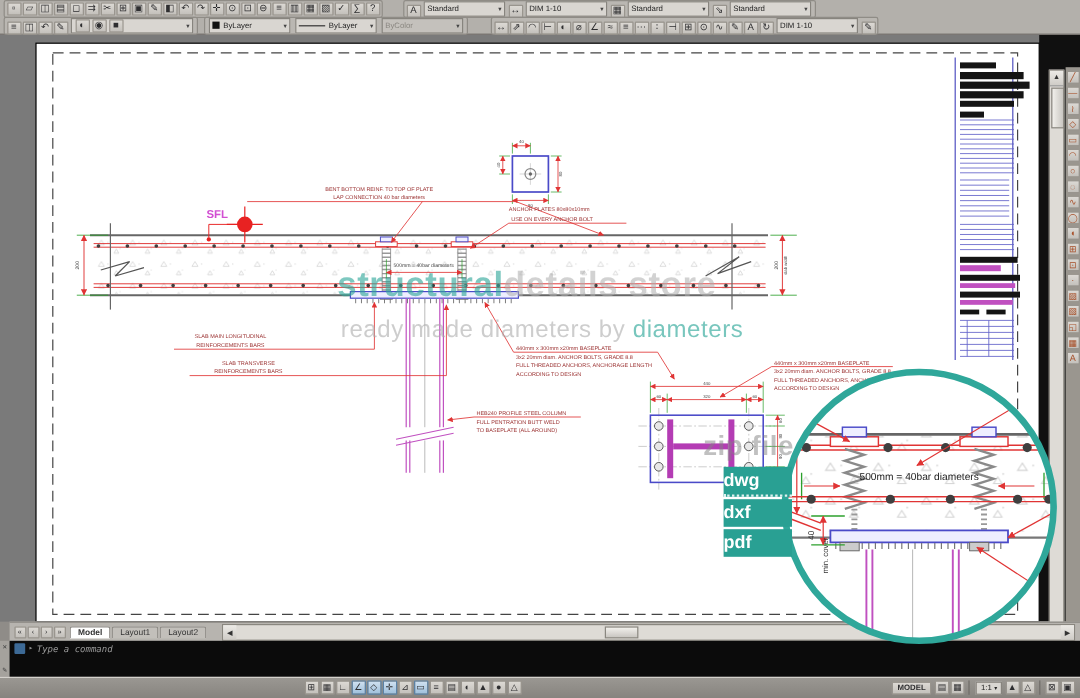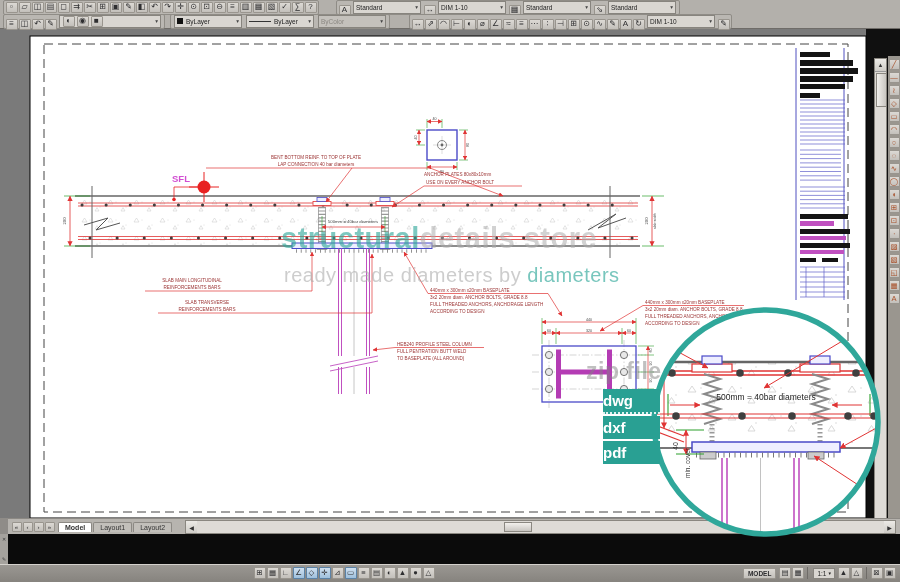--- a/index.html
+++ b/index.html
@@ -537,20 +537,25 @@
     <div class="hthumb"></div>
     <div class="arr rt">▶</div>
   </div>
 </div>
 
 <div class="cmddock">
   <span>✕</span>
   <span>✎</span>
 </div>
 <div class="cmd">
+  <div class="l2">
+    <span class="cico"></span>
+    <span class="caret">▸</span>
+    <span class="prompt">Type a command</span>
+  </div>
 </div>
 
 <div class="sbar">
   <div class="mid">
       <span class="icon">⊞</span>
       <span class="icon">▦</span>
       <span class="icon">∟</span>
       <span class="icon active">∠</span>
       <span class="icon active">◇</span>
       <span class="icon active">✛</span>

